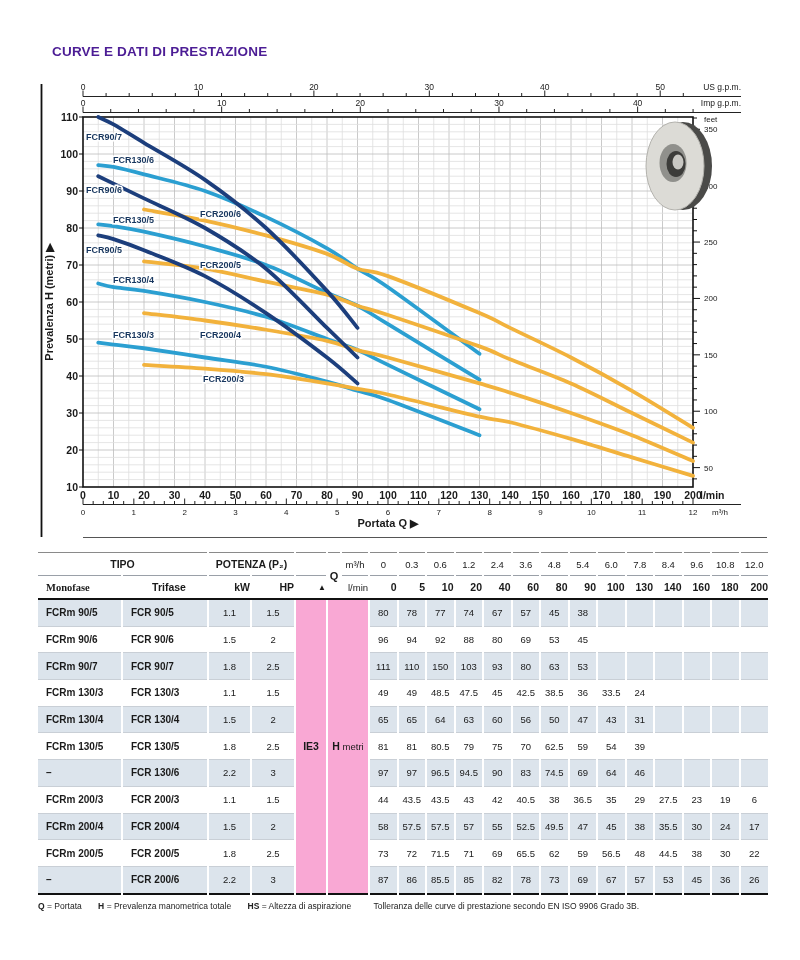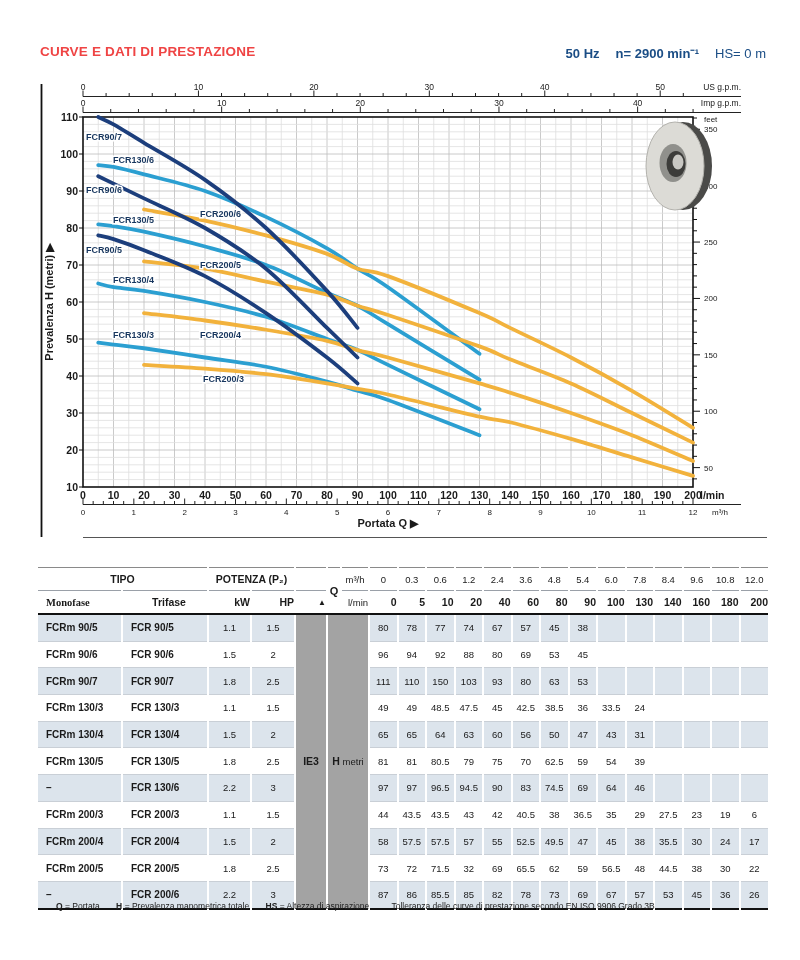--- a/index.html
+++ b/index.html
@@ -1,55 +1,54 @@
 <!DOCTYPE html>
 <html><head>
 <meta charset="utf-8">
 <style>
   html,body{margin:0;padding:0;background:#fff;}
   #page{position:relative;width:800px;height:960px;background:#fff;
         font-family:"Liberation Sans",sans-serif;color:#1a1a1a;overflow:hidden;}
-  .hdr-title{position:absolute;left:40px;top:44px;font-size:13.5px;font-weight:bold;
-             color:#ef4444;letter-spacing:.2px;}
+  .hdr-title{position:absolute;left:52px;top:44px;font-size:13.5px;font-weight:bold;
+             color:#4c1d95;letter-spacing:.2px;}
   .hdr-right{position:absolute;right:34px;top:44px;font-size:13px;color:#1a4d85;white-space:nowrap;}
   .hdr-right .b{font-weight:bold;}
   .hdr-right span{margin-left:16px;}
   #chart-wrap{position:absolute;left:0;top:0;width:800px;height:552px;}
   
-  #table-wrap{position:absolute;left:38px;top:567px;width:730px;}
+  #table-wrap{position:absolute;left:38px;top:552px;width:730px;}
   table{border-collapse:collapse;table-layout:fixed;width:730px;
         border-top:1px solid #8a8a8a;border-bottom:2px solid #111;}
   td{padding:0;text-align:center;vertical-align:middle;font-size:9.5px;
      border-left:2px solid #fff;overflow:hidden;white-space:nowrap;}
   td:first-child{border-left:none;}
   thead td{height:22px;font-weight:bold;font-size:10.5px;}
   thead tr.h1 td{border-bottom:1px solid #9aa0a8;}
   thead tr.h2 td{border-bottom:2px solid #111;text-align:right;}
   thead td.reg{font-weight:400;font-size:9.5px;}
   td.qcell{font-weight:bold;border-bottom:2px solid #111 !important;font-size:11px;}
   tbody td{height:25.7px;border-top:1px solid #c9cfd6;}
   tbody tr:first-child td{border-top:none;}
   tbody td.name{text-align:left;padding-left:8px;font-weight:bold;font-size:10px;margin-top:44px;}
   tbody tr.sh td.c{background:#dce4ec;}
-  td.spancell{background:#a3a3a3;font-size:10.5px;}
+  td.spancell{background:#f9a8d4;font-size:10.5px;}
   td.spancell .bld{font-weight:bold;}
   td.tri{font-size:8px;}
   
-  #footnotes{position:absolute;left:56px;top:901px;width:601px;display:flex;
+  #footnotes{position:absolute;left:38px;top:901px;width:601px;display:flex;
              justify-content:space-between;font-size:8.5px;color:#222;}
   #footnotes b{font-weight:bold;}
   #footnotes .seg{margin-right:14px;}
 </style>
 </head>
 <body>
 
 <div id="page">
 
   <div class="hdr-title">CURVE E DATI DI PRESTAZIONE</div>
-  <div class="hdr-right"><span class="b">50 Hz</span><span class="b">n= 2900 min⁻¹</span><span>HS= 0 m</span></div>
 
   <div id="chart-wrap">
     <svg id="chart-svg" width="800" height="552" viewBox="0 0 800 552">
         <g>
           <line x1="98.25" y1="117" x2="98.25" y2="487" stroke="#dedede" stroke-width="0.8"></line>
           <line x1="113.5" y1="117" x2="113.5" y2="487" stroke="#bcbcbc" stroke-width="0.8"></line>
           <line x1="128.75" y1="117" x2="128.75" y2="487" stroke="#dedede" stroke-width="0.8"></line>
           <line x1="144" y1="117" x2="144" y2="487" stroke="#bcbcbc" stroke-width="0.8"></line>
           <line x1="159.25" y1="117" x2="159.25" y2="487" stroke="#dedede" stroke-width="0.8"></line>
           <line x1="174.5" y1="117" x2="174.5" y2="487" stroke="#bcbcbc" stroke-width="0.8"></line>
@@ -646,21 +645,21 @@
             <td class="c">17</td>
           </tr>
           <tr>
             <td class="name c">FCRm 200/5</td>
             <td class="name c">FCR 200/5</td>
             <td class="c">1.8</td>
             <td class="c">2.5</td>
             <td class="c">73</td>
             <td class="c">72</td>
             <td class="c">71.5</td>
-            <td class="c">32</td>
+            <td class="c">71</td>
             <td class="c">69</td>
             <td class="c">65.5</td>
             <td class="c">62</td>
             <td class="c">59</td>
             <td class="c">56.5</td>
             <td class="c">48</td>
             <td class="c">44.5</td>
             <td class="c">38</td>
             <td class="c">30</td>
             <td class="c">22</td>

